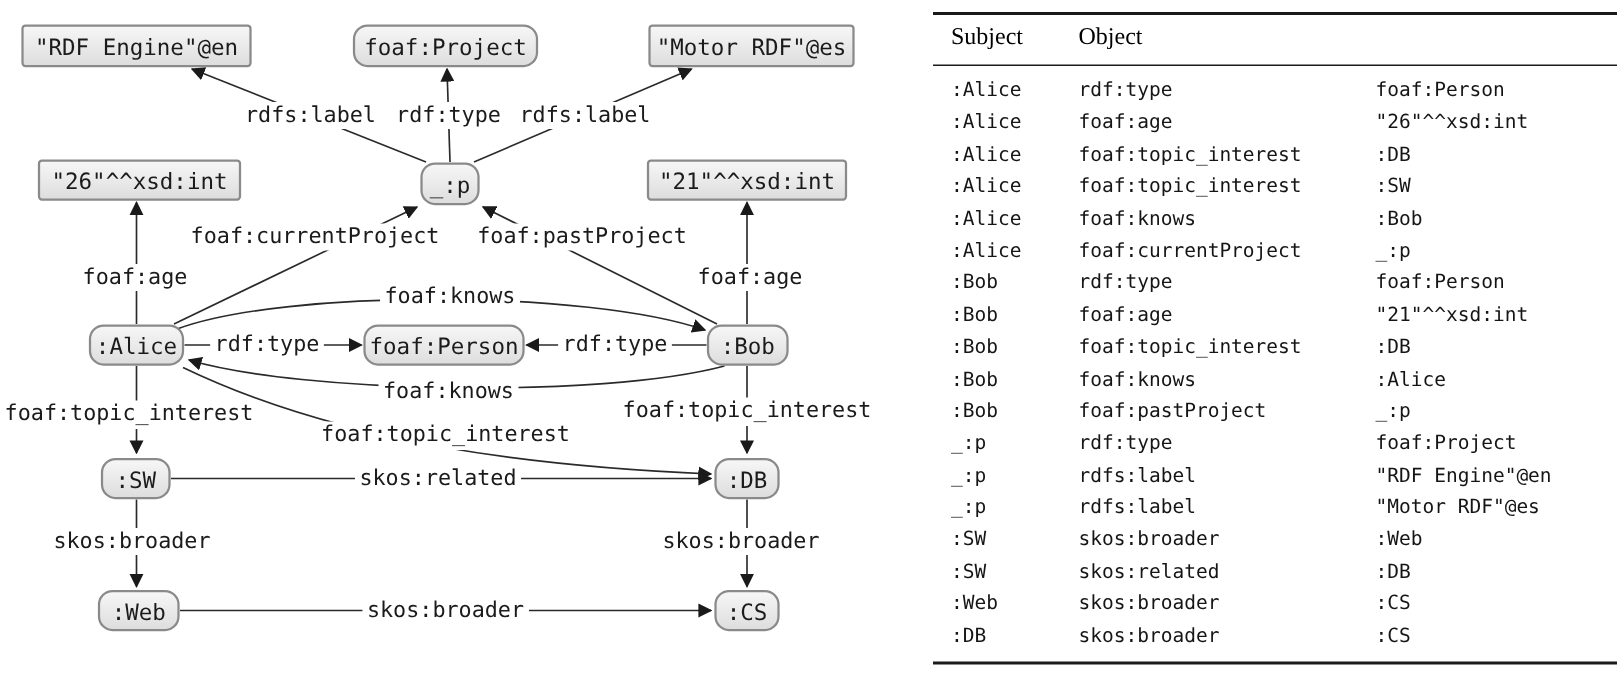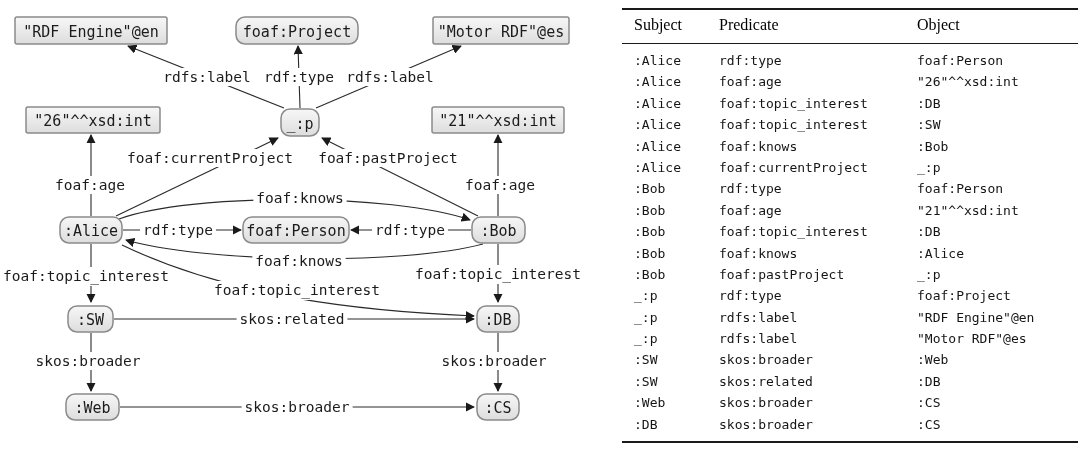--- a/index.html
+++ b/index.html
@@ -180,21 +180,20 @@
           <rect x="477" y="394" width="42" height="26" rx="9" class="node-box"></rect>
           <text x="498" y="408" class="node-label" text-anchor="middle" dominant-baseline="central">:CS</text>
         </g>
     </svg>
   </div>
 
   <div class="triples">
     <div class="rule top"></div>
     <div class="thead">
       <span>Subject</span>
-      <span>Predicate</span>
       <span>Object</span>
     </div>
     <div class="rule mid"></div>
     <div class="tbody" id="table-body">
         <div class="trow">
           <span>:Alice</span>
           <span>rdf:type</span>
           <span>foaf:Person</span>
         </div>
         <div class="trow">

